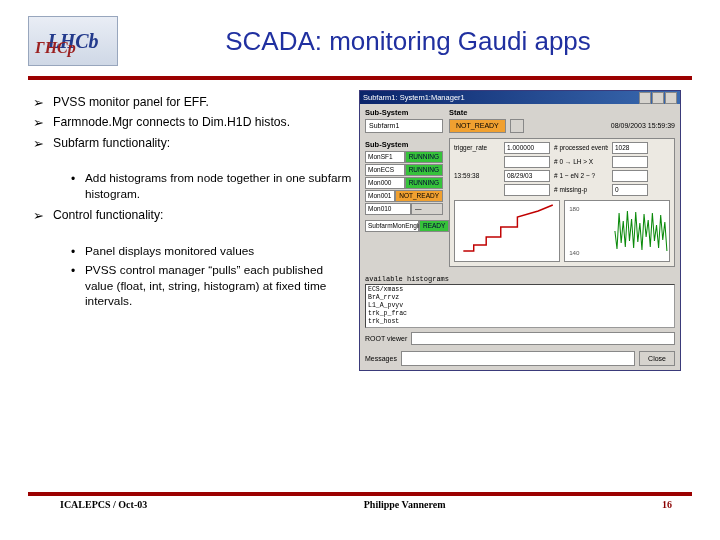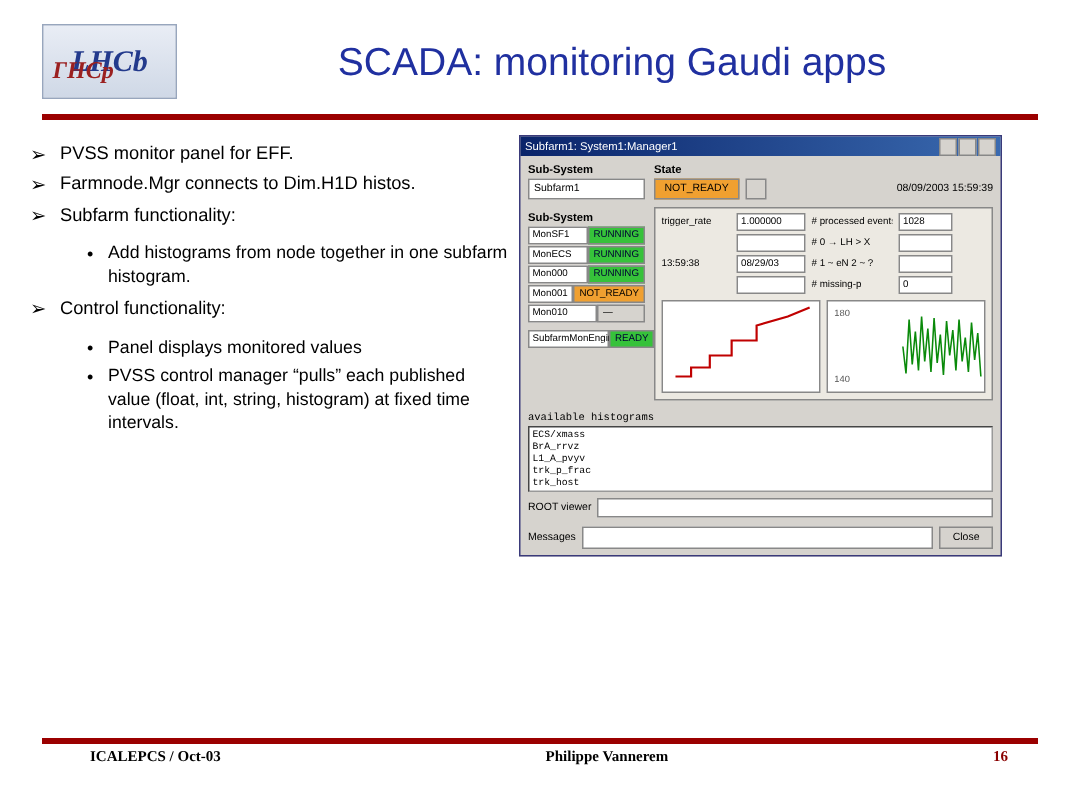--- a/index.html
+++ b/index.html
@@ -47,38 +47,38 @@
     font-size: 26px;
     padding-left: 6px;
   }
   .rule {
     height: 4px;
     background: #9b0000;
     margin: 4px 28px 10px 28px;
   }
   .content {
     display: flex;
-    padding: 0 20px 0 20px;
+    padding: 0 20px 0 33px;
   }
   .bullets {
     width: 320px;
     font-size: 12.2px;
     color: #000;
     line-height: 1.35;
   }
   ul.lvl1 { list-style: none; padding-left: 0; margin: 4px 0 0 0;}
   ul.lvl1 > li { position: relative; padding-left: 20px; margin-bottom: 4px;}
   ul.lvl1 > li::before {
     content: "➢";
     position: absolute;
     left: 0; top: 0;
     color: #000;
     font-size: 13px;
   }
-  ul.lvl2 { list-style: none; padding-left: 18px; margin: 10px 0 4px 0;}
+  ul.lvl2 { list-style: none; padding-left: 18px; margin: 20px 0 4px 0;}
   ul.lvl2 > li { position: relative; padding-left: 14px; margin-bottom: 3px; font-size: 11.8px;}
   ul.lvl2 > li::before {
     content: "•"; position:absolute; left:0; top:0; font-size:12px;
   }
   .shot {
     flex: 1;
     margin-left: 6px;
   }
   .win {
     width: 320px;

